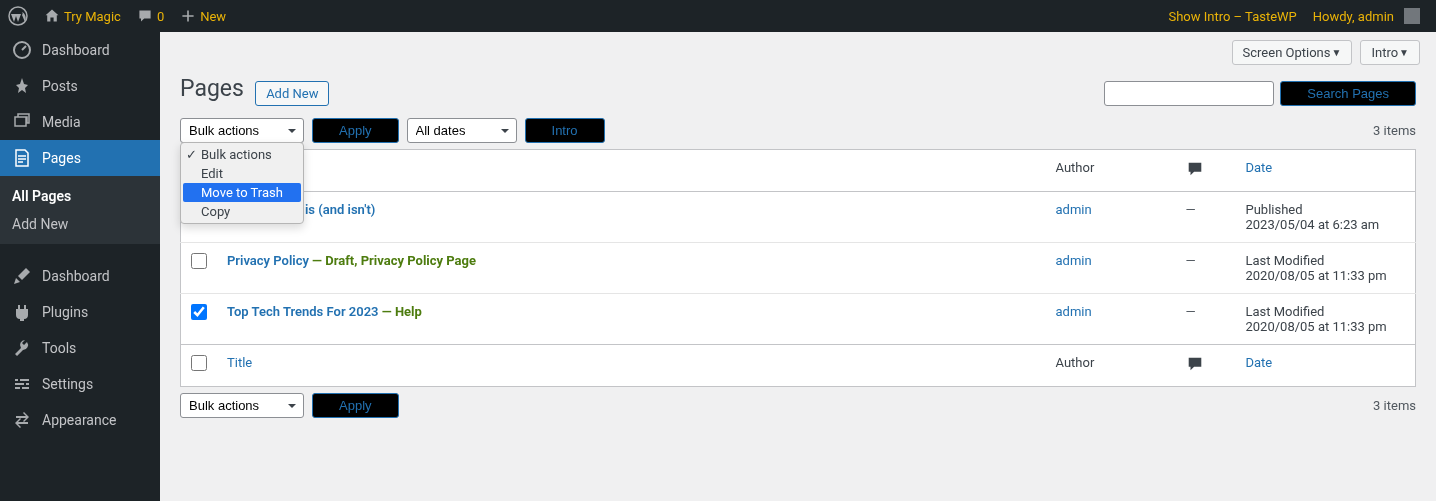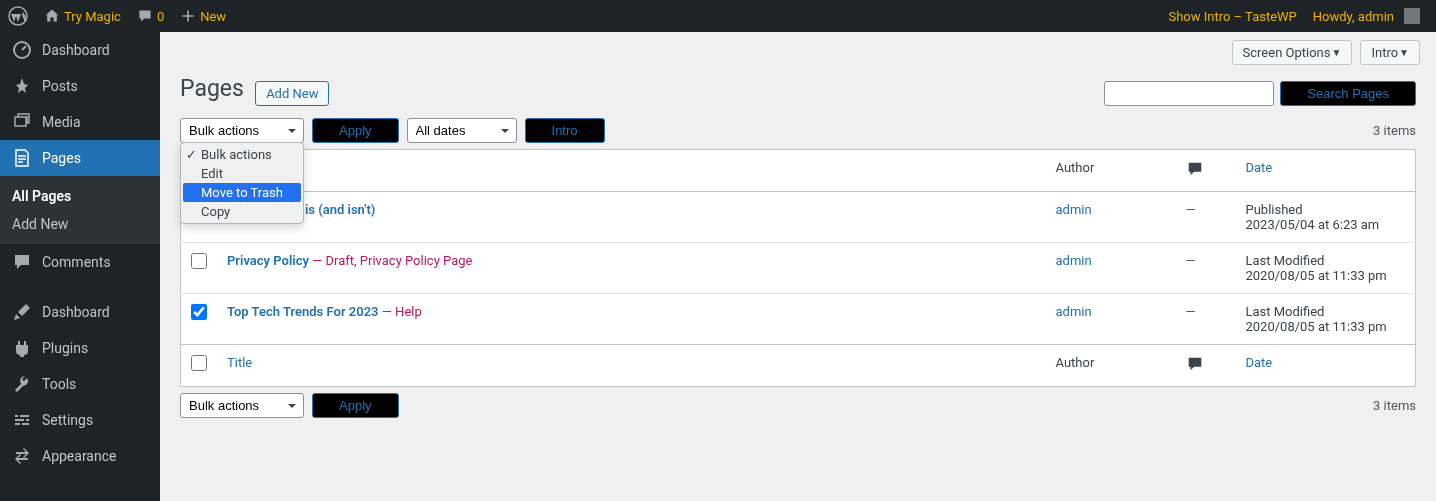--- a/index.html
+++ b/index.html
@@ -59,21 +59,21 @@
 table.wp-list th, table.wp-list td { text-align: left; padding: 10px 10px; vertical-align: top; font-size: 13px; }
 table.wp-list thead th { border-bottom: 1px solid #c3c4c7; font-weight: 400; }
 table.wp-list tfoot th { border-top: 1px solid #c3c4c7; font-weight: 400; }
 table.wp-list tbody tr { border-bottom: 1px solid #e5e5e5; }
 table.wp-list tbody tr:last-child { border-bottom: none; }
 .col-cb { width: 30px; }
 .col-author { width: 130px; }
 .col-comments { width: 60px; text-align: left; }
 .col-date { width: 180px; }
 .row-title { font-weight: 600; }
-.row-state { color: #be185d; font-weight: 400; }
+.row-state { color: #4d7c0f; font-weight: 700; }
 .comment-dash { color: #50575e; }
 input[type="checkbox"] { width: 16px; height: 16px; border: 1px solid #8c8f94; border-radius: 3px; }
 
 .header-row { display: flex; align-items: center; justify-content: space-between; flex-wrap: wrap; }
 </style>
 </head>
 <body>
 
 <div class="adminbar">
   <div class="adminbar-left">
@@ -136,26 +136,20 @@
   <div class="side-item current">
     <svg viewBox="0 0 20 20">
         <path d="M4 2h9l3 3v13H4z" fill="none" stroke="#fff" stroke-width="1.5"></path>
         <path d="M6 8h8M6 11h8M6 14h5" stroke="#fff" stroke-width="1.5"></path>
       </svg>
     <span>Pages</span>
   </div>
   <div class="side-sub">
     <div class="sub-item active">All Pages</div>
     <div class="sub-item">Add New</div>
-  </div>
-  <div class="side-item">
-    <svg viewBox="0 0 20 20">
-        <path d="M3 3h14v10H9l-4 4v-4H3z"></path>
-      </svg>
-    <span>Comments</span>
   </div>
   <div style="height:14px"></div>
   <div class="side-item">
     <svg viewBox="0 0 20 20">
         <path d="M14 2l4 4-8 8-4-4zM4 12l-2 6 6-2z"></path>
       </svg>
     <span>Dashboard</span>
   </div>
   <div class="side-item">
     <svg viewBox="0 0 20 20">

